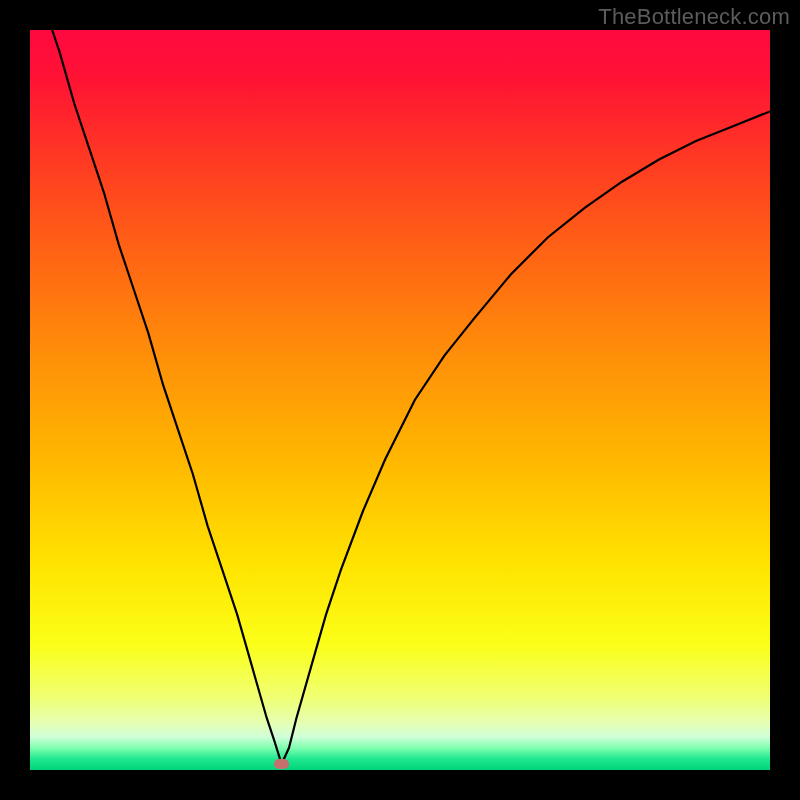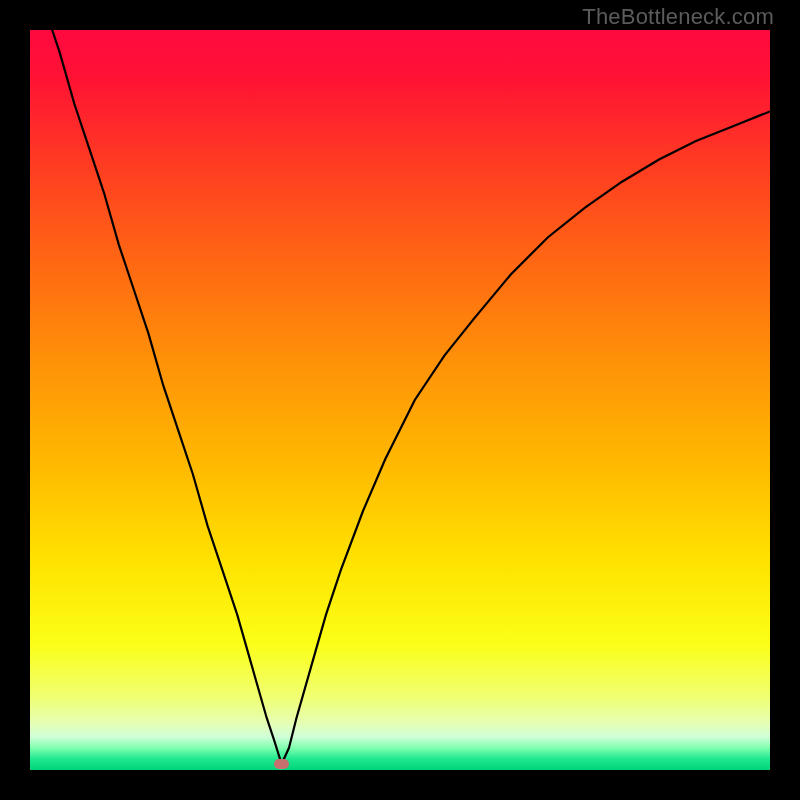--- a/index.html
+++ b/index.html
@@ -13,21 +13,21 @@
   }
   .frame {
     position: relative;
     width: 800px;
     height: 800px;
     background: #000;
   }
   .watermark {
     position: absolute;
     top: 4px;
-    right: 26px;
+    right: 10px;
     color: #5c5c5c;
     font-size: 22px;
     font-weight: 400;
     letter-spacing: 0.2px;
     z-index: 30;
   }
   .plot-area {
     position: absolute;
     left: 30px;
     top: 30px;

